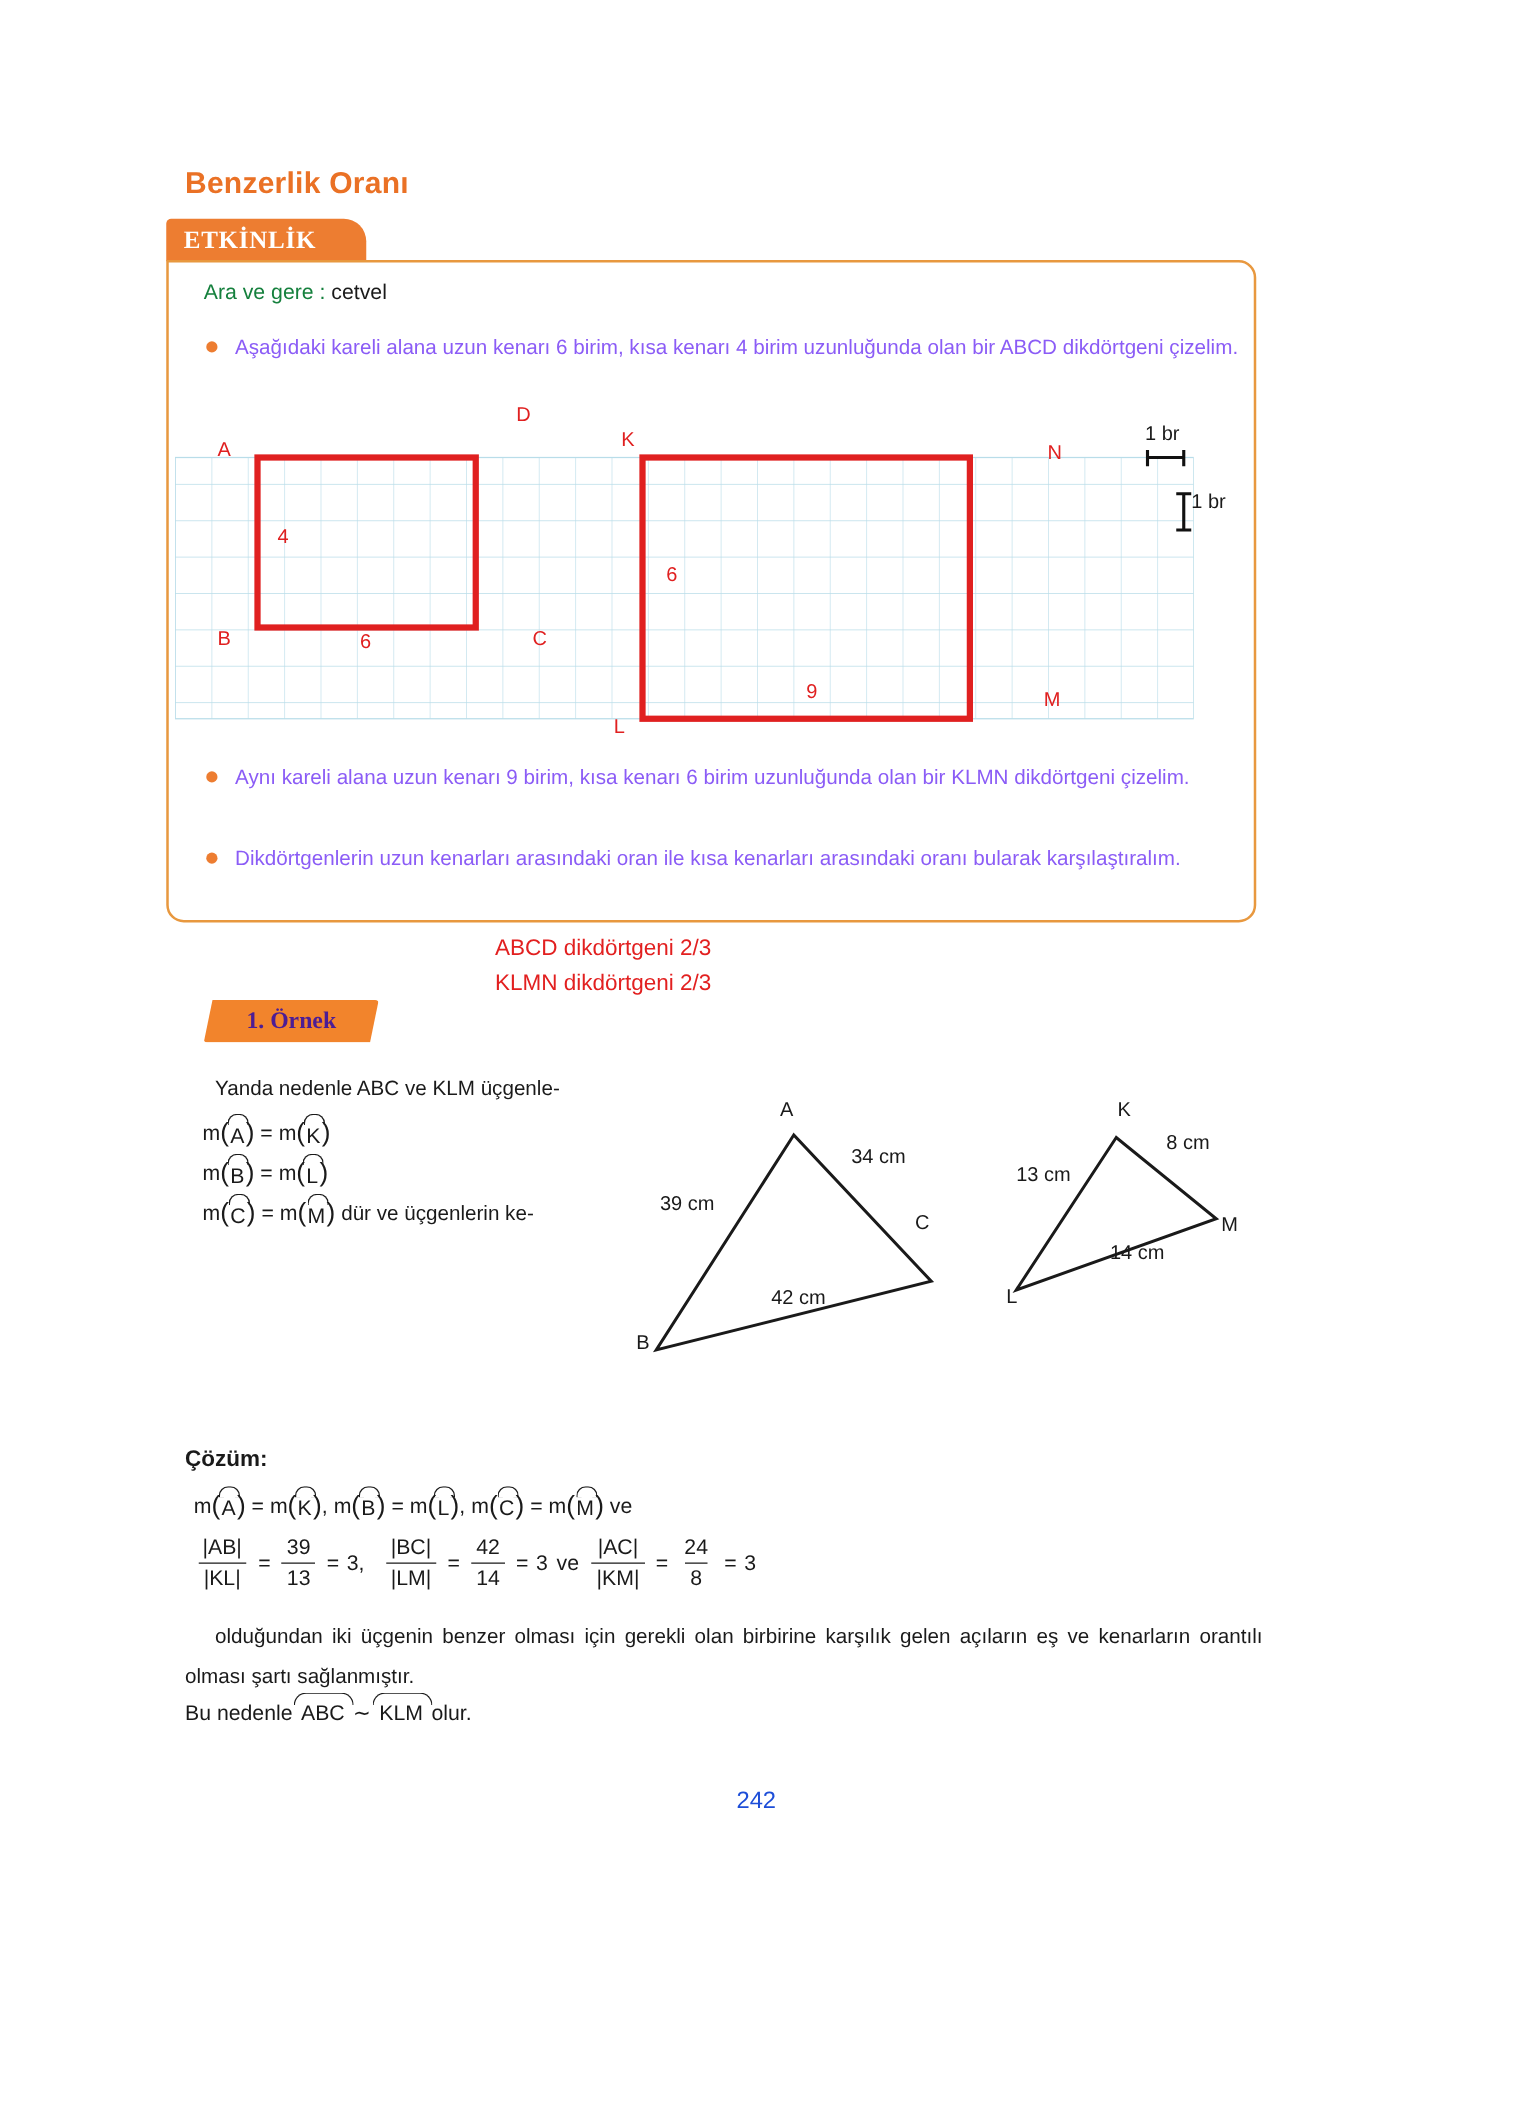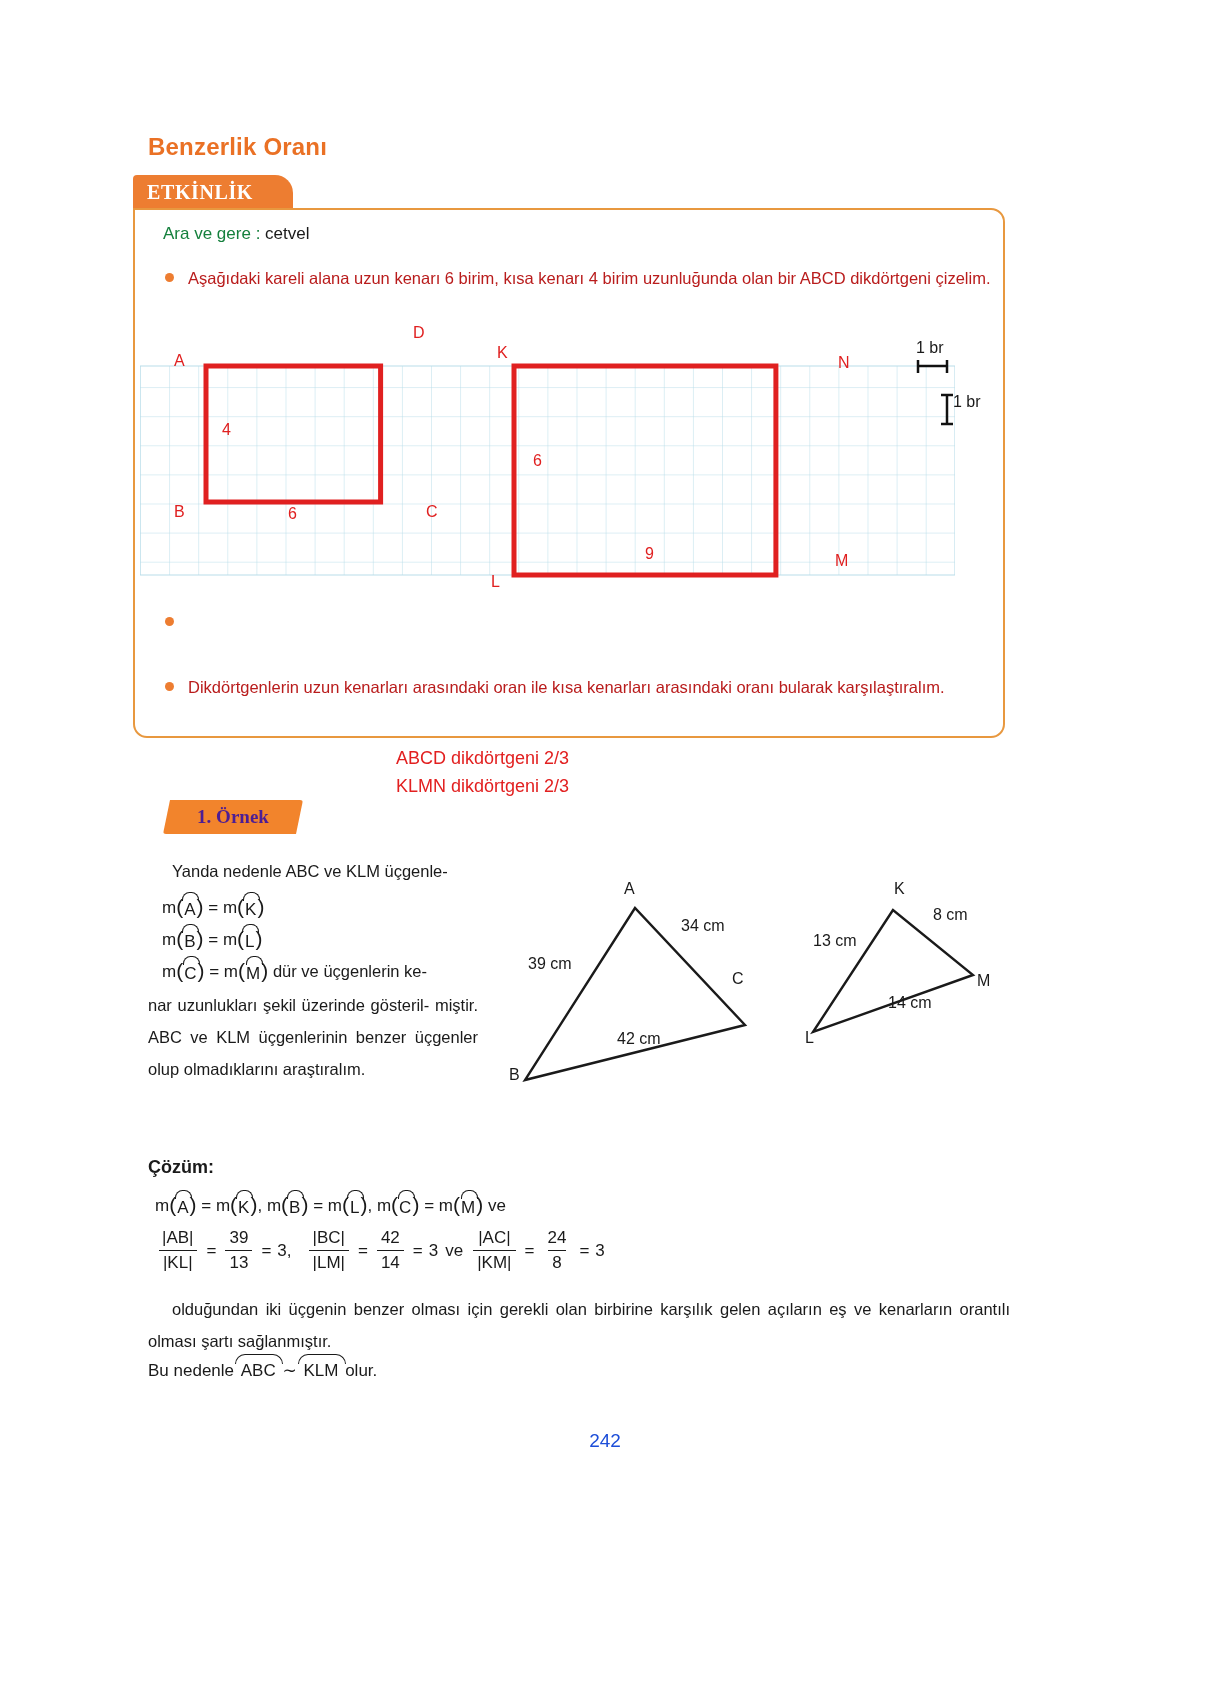--- a/index.html
+++ b/index.html
@@ -48,21 +48,21 @@
   .arac-line .k{ color:#15803d; font-weight:normal; }
   .arac-line .v{ color:#1a1a1a; }
 
   .bullet{
     position:absolute; width:9px; height:9px; border-radius:50%;
     background:#ed7d31;
   }
 
   .body-par{
     position:absolute; font-size:16.5px; line-height:30px;
-    color:#b91c1c; text-align:justify;
+    color:#8b5cf6; text-align:justify;
   }
 
   
   .grid-fig{ position:absolute; left:140px; top:358px; width:815px; height:225px; }
   .grid-fig svg{ display:block; }
 
   .fig-label{
     position:absolute; font-size:16px; color:#e02020;
     font-family:"Liberation Sans", sans-serif;
   }
@@ -193,20 +193,21 @@
   <div class="fig-label" style="left:491px; top:573px;">L</div>
   <div class="fig-label" style="left:835px; top:552px;">M</div>
   <div class="fig-label" style="left:838px; top:354px;">N</div>
   <div class="fig-label" style="left:533px; top:452px;">6</div>
   <div class="fig-label" style="left:645px; top:545px;">9</div>
 
   <div class="fig-label blk" style="left:916px; top:339px;">1 br</div>
   <div class="fig-label blk" style="left:953px; top:393px;">1 br</div>
 
   <div class="bullet" style="left:165px; top:617px;"></div>
+  <div class="body-par" style="left:148px; top:607px; width:848px; text-indent:40px;">Aynı kareli alana uzun kenarı 9 birim, kısa kenarı 6 birim uzunluğunda olan bir KLMN dikdörtgeni çizelim.</div>
 
   <div class="bullet" style="left:165px; top:682px;"></div>
   <div class="body-par" style="left:148px; top:672px; width:848px; text-indent:40px;">Dikdörtgenlerin uzun kenarları arasındaki oran ile kısa kenarları arasındaki oranı bularak karşılaştıralım.</div>
 
   <div class="answer" style="left:396px; top:748px;">ABCD dikdörtgeni 2/3</div>
   <div class="answer" style="left:396px; top:776px;">KLMN dikdörtgeni 2/3</div>
 
   <div class="ornek-tab">
     <span class="ornek-tab-label">1. Örnek</span>
   </div>
@@ -226,21 +227,20 @@
       <span>m</span><span class="paren">(</span><span class="hat"><span class="ltr">L</span></span><span class="paren">)</span>
     </div>
 
     <div class="mline" style="white-space:normal;">
       <span>m</span><span class="paren">(</span><span class="hat"><span class="ltr">C</span></span><span class="paren">)</span>
       <span>=</span>
       <span>m</span><span class="paren">(</span><span class="hat"><span class="ltr">M</span></span><span class="paren">)</span>
       <span style="font-size:16.5px;">dür ve üçgenlerin ke-</span>
     </div>
 
-    <div class="ex-line" style="margin-top:-2px;">nar uzunlukları şekil üzerinde gösteril- miştir. ABC ve KLM üçgenlerinin benzer üçgenler olup olmadıklarını araştıralım.</div>
   </div>
 
   <div class="tri-wrap">
     <svg width="540" height="225" viewBox="0 0 540 225" xmlns="http://www.w3.org/2000/svg">
 
       <polygon points="140,33 30,205 250,150" fill="none" stroke="#1a1a1a" stroke-width="2.4"></polygon>
 
       <polygon points="398,35 318,157 478,100" fill="none" stroke="#1a1a1a" stroke-width="2.4"></polygon>
     </svg>
   </div>

